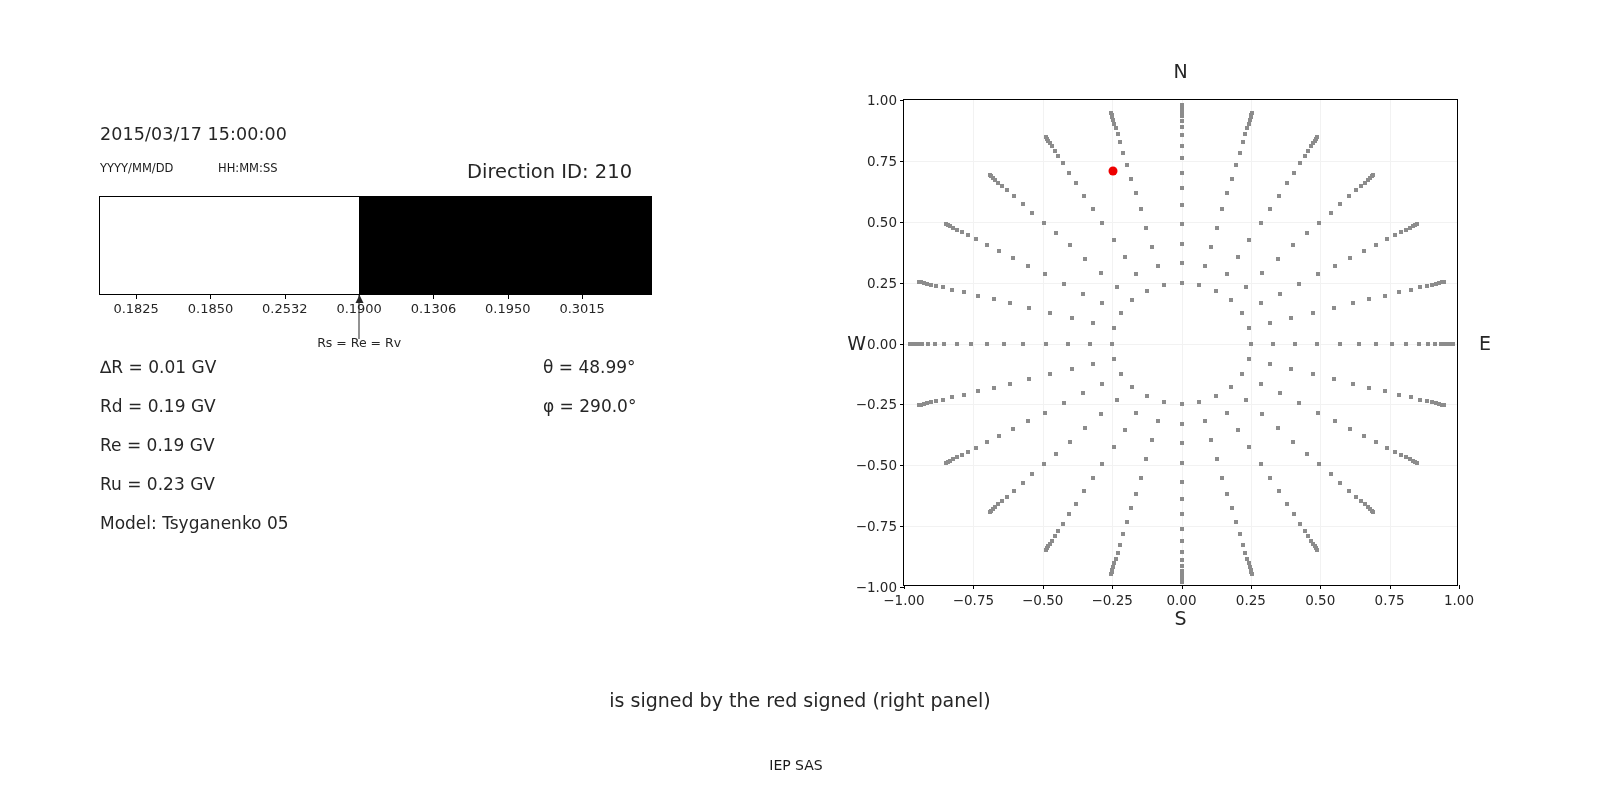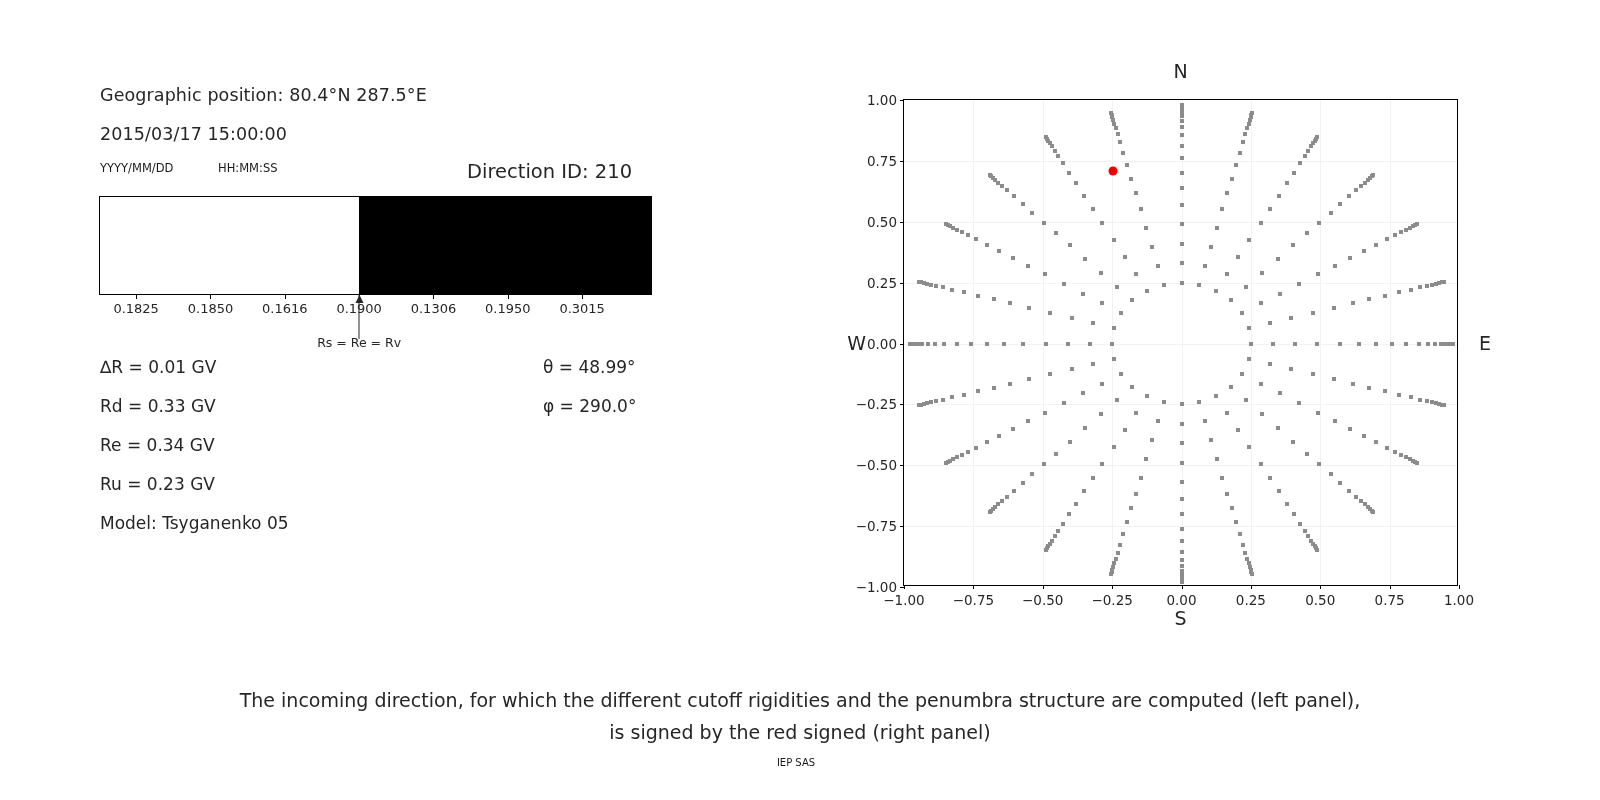--- a/index.html
+++ b/index.html
@@ -216,69 +216,68 @@
     text-align: center;
     font-size: 19px;
     line-height: 32px;
     color: #262626;
   }
   #footer {
     position: absolute;
     left: 0; right: 8px;
     top: 757px;
     text-align: center;
-    font-size: 10px;
+    font-size: 14px;
     color: #1a1a1a;
   }
 </style>
 </head>
 <body>
 
 <div id="left-panel">
 
-  <div class="info-line" id="geo-position">Geographic position: 80.4°N 287.5°E</div>
 
   <div class="info-line" id="datetime-value">2015/03/17 15:00:00</div>
 
   <div class="format-hint" id="date-format-hint">YYYY/MM/DD</div>
 
   <div class="format-hint" id="time-format-hint">HH:MM:SS</div>
 
   <div id="direction-id">Direction ID: 210</div>
 
   <div id="penumbra-plot">
     <div id="penumbra-frame">
       <div id="penumbra-allowed" style="width: 47.043%;"></div>
       <div id="penumbra-forbidden" style="left: 47.043%; width: 52.957%;"></div>
     </div>
     <div id="penumbra-ticks">
         <div class="pen-tick" style="left: 6.72043%;"></div>
         <div class="pen-tick-label" style="left: 6.72043%;">0.1825</div>
         <div class="pen-tick" style="left: 20.1613%;"></div>
         <div class="pen-tick-label" style="left: 20.1613%;">0.1850</div>
         <div class="pen-tick" style="left: 33.6022%;"></div>
-        <div class="pen-tick-label" style="left: 33.6022%;">0.1616</div>
+        <div class="pen-tick-label" style="left: 33.6022%;">0.2532</div>
         <div class="pen-tick" style="left: 47.043%;"></div>
         <div class="pen-tick-label" style="left: 47.043%;">0.1900</div>
         <div class="pen-tick" style="left: 60.4839%;"></div>
         <div class="pen-tick-label" style="left: 60.4839%;">0.1306</div>
         <div class="pen-tick" style="left: 73.9247%;"></div>
         <div class="pen-tick-label" style="left: 73.9247%;">0.1950</div>
         <div class="pen-tick" style="left: 87.3656%;"></div>
         <div class="pen-tick-label" style="left: 87.3656%;">0.3015</div>
       </div>
     <div id="rs-arrow" style="left: 47.043%;"></div>
     <div id="rs-arrow-label" style="left: 47.043%;">Rs = Re = Rv</div>
   </div>
 
   <div class="param-line param-left" style="top:357px;">
     <span>∆R = 0.01 GV</span>
   </div>
-  <div class="param-line param-left" style="top:396px;">Rd = 0.33 GV</div>
-  <div class="param-line param-left" style="top:435px;">Re = 0.34 GV</div>
+  <div class="param-line param-left" style="top:396px;">Rd = 0.19 GV</div>
+  <div class="param-line param-left" style="top:435px;">Re = 0.19 GV</div>
   <div class="param-line param-left" style="top:474px;">Ru = 0.23 GV</div>
   <div class="param-line param-left" style="top:513px;">Model: Tsyganenko 05</div>
 
   <div class="param-line param-right" style="top:357px;">θ = 48.99°</div>
   <div class="param-line param-right" style="top:396px;">φ = 290.0°</div>
 </div>
 
 <div id="right-panel">
   <div id="plot-area">
     <div id="gridlines">
@@ -748,16 +747,15 @@
       </div>
 
     <div class="compass" id="compass-n">N</div>
     <div class="compass" id="compass-s">S</div>
     <div class="compass" id="compass-w">W</div>
     <div class="compass" id="compass-e">E</div>
   </div>
 </div>
 
 <div id="caption">
-  <div>The incoming direction, for which the different cutoff rigidities and the penumbra structure are computed (left panel),</div>
   <div>is signed by the red signed (right panel)</div>
 </div>
 <div id="footer">IEP SAS</div>
 
 </body></html>

